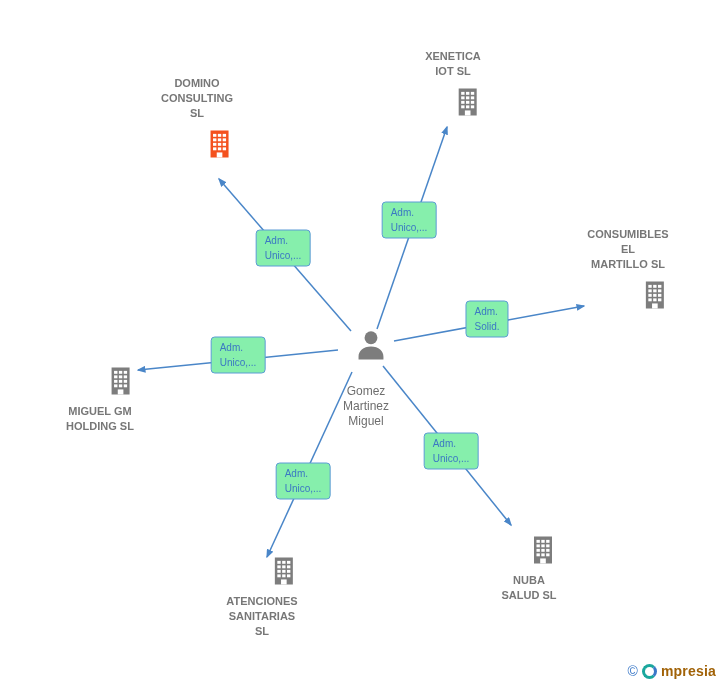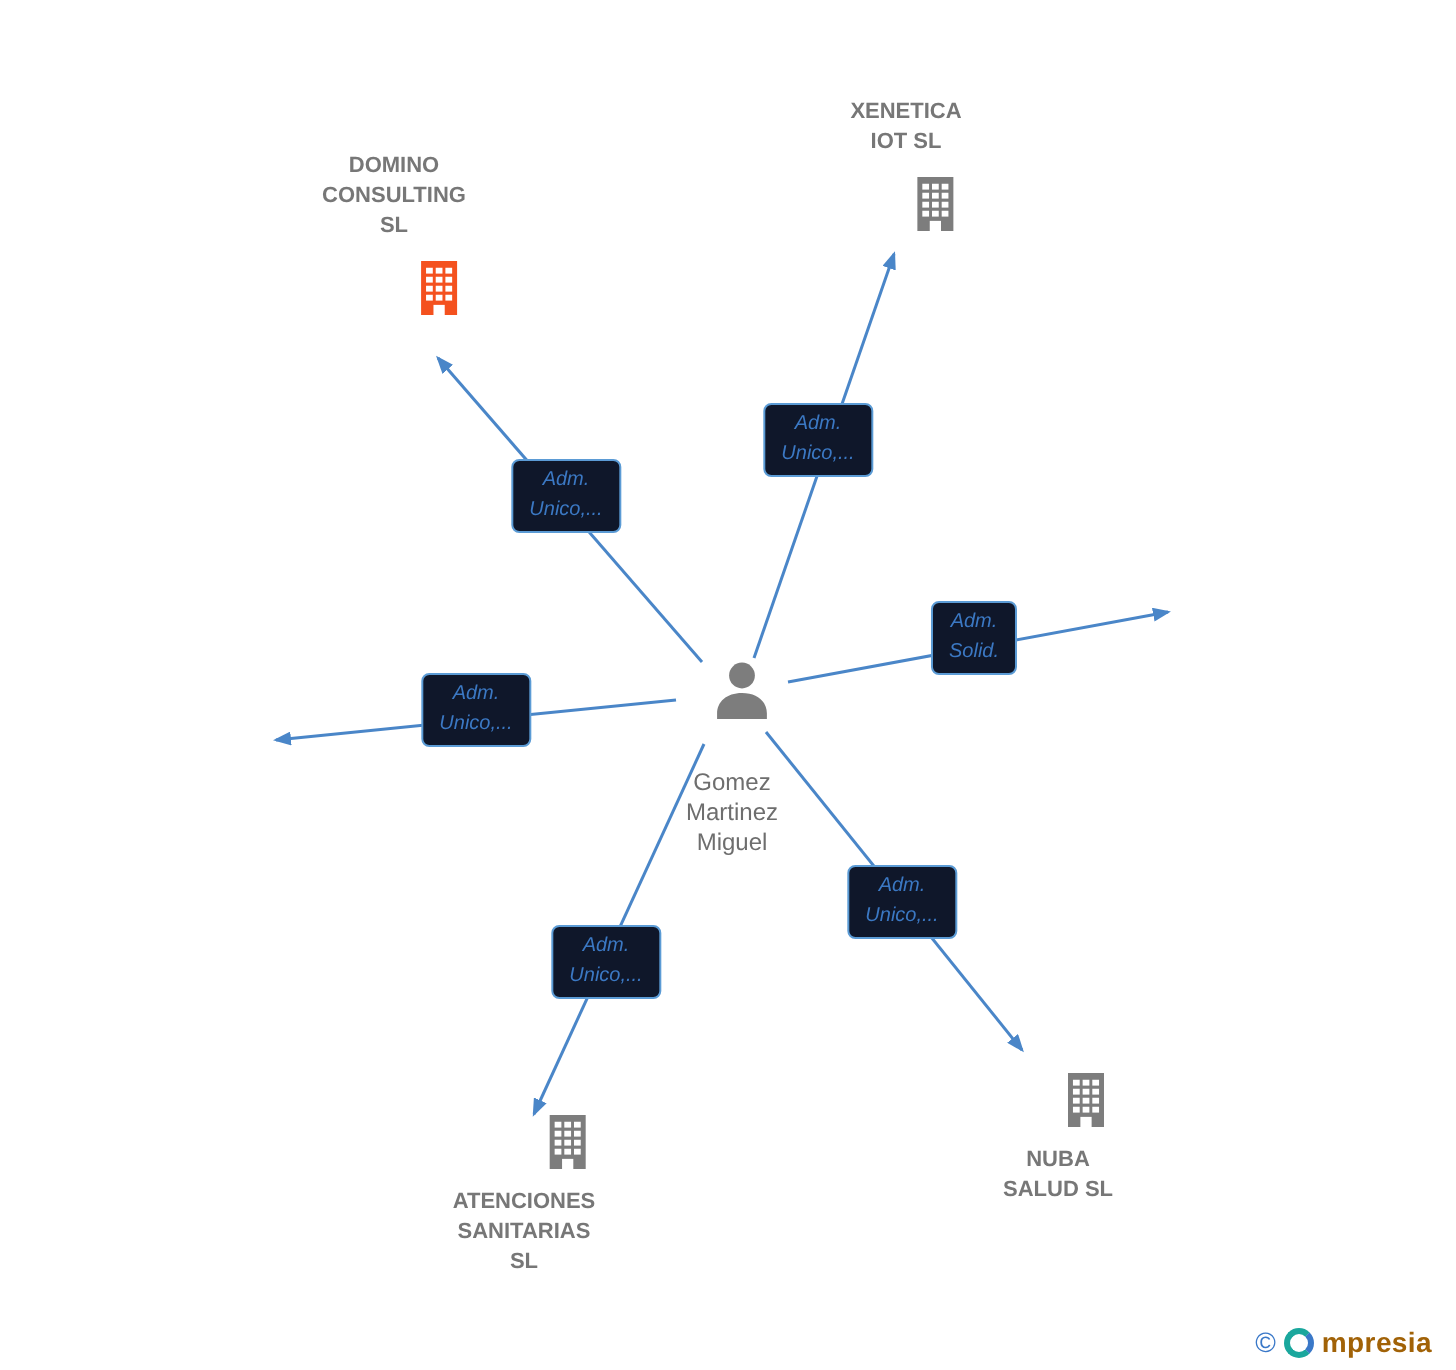--- a/index.html
+++ b/index.html
@@ -23,23 +23,23 @@
     white-space:pre-line;line-height:1.25;margin-top:4px;
   }
   .building{width:27px;height:32px;color:#7d7d7d;}
   .building .body{fill:currentColor;}
   .building .win,.building .door{fill:#ffffff;}
   .building.orange{color:#f4511e;}
   .person-icon{width:36px;height:36px;fill:#7d7d7d;}
 
   .edge-label{
     position:absolute;transform:translate(-50%,-50%);
-    background:#0f172a;border:1px solid #5b9bd5;border-radius:4px;
-    padding:3px 8px;font-size:10px;color:#3b78c3;text-align:center;
-    white-space:pre-line;line-height:1.45;cursor:pointer;font-style:italic;
+    background:#86efac;border:1px solid #5b9bd5;border-radius:4px;
+    padding:3px 8px;font-size:10px;color:#3b78c3;text-align:left;
+    white-space:pre-line;line-height:1.45;cursor:pointer;
   }
 
   .watermark{
     position:absolute;right:12px;bottom:6px;
     display:flex;align-items:center;gap:4px;font-size:14px;cursor:pointer;
   }
   .watermark .copy{color:#3a78c8;}
   .watermark .ring{
     display:inline-block;width:9px;height:9px;border-radius:50%;
     border:3px solid #1aa79d;border-right-color:#3a78c8;
@@ -101,21 +101,62 @@
       <rect class="win" x="6.2" y="13" width="3" height="2.6"></rect>
         <rect class="win" x="10.5" y="13" width="3" height="2.6"></rect>
         <rect class="win" x="14.8" y="13" width="3" height="2.6"></rect>
       <rect class="win" x="6.2" y="17" width="3" height="2.6"></rect>
         <rect class="win" x="10.5" y="17" width="3" height="2.6"></rect>
         <rect class="win" x="14.8" y="17" width="3" height="2.6"></rect>
       <rect class="door" x="9.5" y="21.5" width="5" height="4.5"></rect>
     </svg>
   </div>
 
-
+  <div class="node" style="left:628px;top:227px;">
+    <div class="company-label">CONSUMIBLES
+EL
+MARTILLO SL</div>
+    <svg class="building" viewBox="0 0 24 28">
+      <rect class="body" x="4" y="2" width="16" height="24"></rect>
+      <rect class="win" x="6.2" y="5" width="3" height="2.6"></rect>
+        <rect class="win" x="10.5" y="5" width="3" height="2.6"></rect>
+        <rect class="win" x="14.8" y="5" width="3" height="2.6"></rect>
+      <rect class="win" x="6.2" y="9" width="3" height="2.6"></rect>
+        <rect class="win" x="10.5" y="9" width="3" height="2.6"></rect>
+        <rect class="win" x="14.8" y="9" width="3" height="2.6"></rect>
+      <rect class="win" x="6.2" y="13" width="3" height="2.6"></rect>
+        <rect class="win" x="10.5" y="13" width="3" height="2.6"></rect>
+        <rect class="win" x="14.8" y="13" width="3" height="2.6"></rect>
+      <rect class="win" x="6.2" y="17" width="3" height="2.6"></rect>
+        <rect class="win" x="10.5" y="17" width="3" height="2.6"></rect>
+        <rect class="win" x="14.8" y="17" width="3" height="2.6"></rect>
+      <rect class="door" x="9.5" y="21.5" width="5" height="4.5"></rect>
+    </svg>
+  </div>
+
+  <div class="node" style="left:100px;top:365px;">
+    <svg class="building" viewBox="0 0 24 28">
+      <rect class="body" x="4" y="2" width="16" height="24"></rect>
+      <rect class="win" x="6.2" y="5" width="3" height="2.6"></rect>
+        <rect class="win" x="10.5" y="5" width="3" height="2.6"></rect>
+        <rect class="win" x="14.8" y="5" width="3" height="2.6"></rect>
+      <rect class="win" x="6.2" y="9" width="3" height="2.6"></rect>
+        <rect class="win" x="10.5" y="9" width="3" height="2.6"></rect>
+        <rect class="win" x="14.8" y="9" width="3" height="2.6"></rect>
+      <rect class="win" x="6.2" y="13" width="3" height="2.6"></rect>
+        <rect class="win" x="10.5" y="13" width="3" height="2.6"></rect>
+        <rect class="win" x="14.8" y="13" width="3" height="2.6"></rect>
+      <rect class="win" x="6.2" y="17" width="3" height="2.6"></rect>
+        <rect class="win" x="10.5" y="17" width="3" height="2.6"></rect>
+        <rect class="win" x="14.8" y="17" width="3" height="2.6"></rect>
+      <rect class="door" x="9.5" y="21.5" width="5" height="4.5"></rect>
+    </svg>
+    <div class="company-label">MIGUEL GM
+HOLDING SL</div>
+  </div>
 
   <div class="node" style="left:262px;top:555px;">
     <svg class="building" viewBox="0 0 24 28">
       <rect class="body" x="4" y="2" width="16" height="24"></rect>
       <rect class="win" x="6.2" y="5" width="3" height="2.6"></rect>
         <rect class="win" x="10.5" y="5" width="3" height="2.6"></rect>
         <rect class="win" x="14.8" y="5" width="3" height="2.6"></rect>
       <rect class="win" x="6.2" y="9" width="3" height="2.6"></rect>
         <rect class="win" x="10.5" y="9" width="3" height="2.6"></rect>
         <rect class="win" x="14.8" y="9" width="3" height="2.6"></rect>

